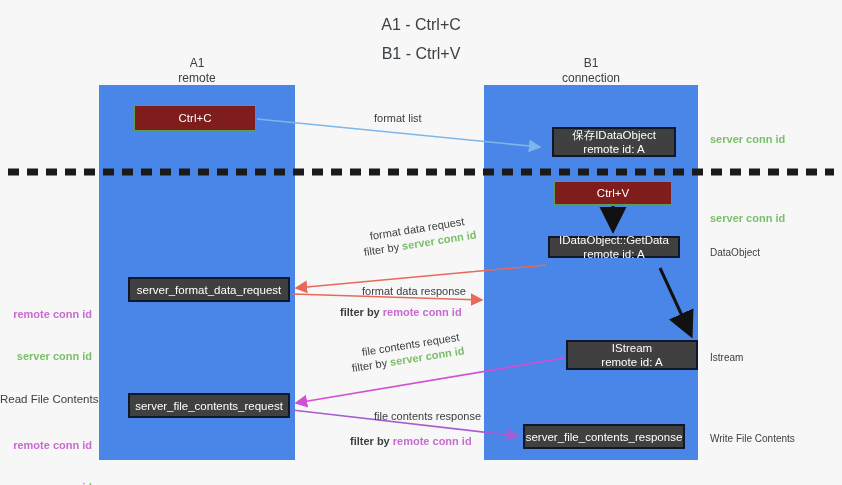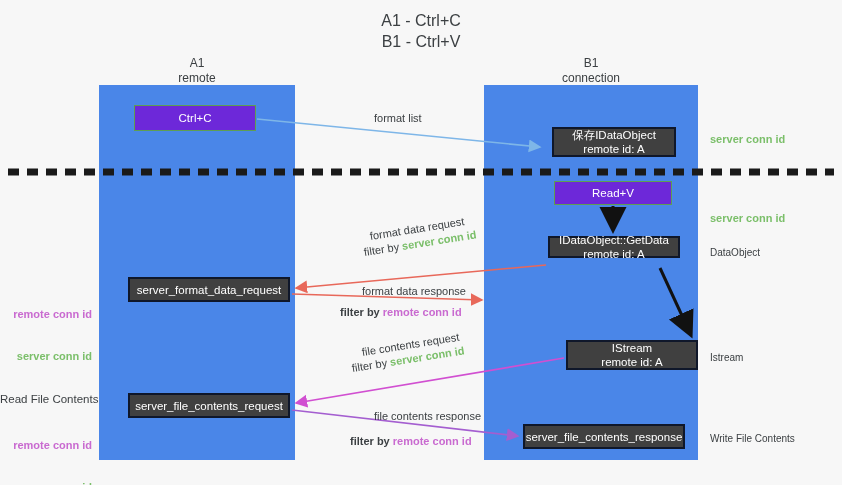--- a/index.html
+++ b/index.html
@@ -12,21 +12,21 @@
     color:#3c4043;
   }
   .stage{position:absolute;left:0;top:0;width:842px;height:485px;}
   svg.layer{position:absolute;left:0;top:0;width:842px;height:485px;overflow:visible;}
   svg.layer.under{z-index:1;}
   .boxlayer{position:absolute;left:0;top:0;width:842px;height:485px;z-index:4;}
   .lanes{position:absolute;left:0;top:0;width:842px;height:485px;z-index:0;}
 
   .title{
     position:absolute;left:0;top:10px;width:842px;
-    text-align:center;font-size:16px;line-height:21px;color:#3c4043;
+    text-align:center;font-size:16px;line-height:29px;color:#3c4043;
     white-space:pre;
   }
 
   .lane{position:absolute;background:#4a86e8;}
   .lane-a{left:99px;top:85px;width:196px;height:375px;}
   .lane-b{left:484px;top:85px;width:214px;height:375px;}
 
   .lane-head{
     position:absolute;text-align:center;font-size:12px;line-height:15px;
     color:#3c4043;white-space:pre;z-index:5;
@@ -34,21 +34,21 @@
   .head-a{left:119px;top:56px;width:156px;}
   .head-b{left:518px;top:56px;width:146px;}
 
   .node{
     position:absolute;box-sizing:border-box;
     display:flex;align-items:center;justify-content:center;
     text-align:center;color:#ffffff;font-size:11.5px;line-height:14px;
     white-space:pre;
   }
   .node.green{background:#6aa84f;background:#76b06a;border:1px solid #5e9e52;}
-  .node.green{background:#6d28d9;}
+  .node.green{background:#7f1d1d;}
   .node.orange{background:#404040;border:2px solid #0f172a;}
 
   .n-ctrlc{left:134px;top:105px;width:122px;height:26px;}
   .n-save{left:552px;top:127px;width:124px;height:30px;}
   .n-ctrlv{left:554px;top:181px;width:118px;height:24px;}
   .n-getdata{left:548px;top:236px;width:132px;height:22px;}
   .n-fmtreq{left:128px;top:277px;width:162px;height:25px;}
   .n-fmtresp{left:488px;top:288px;width:158px;height:25px;}
   .n-istream{left:566px;top:340px;width:132px;height:30px;}
   .n-filereq{left:128px;top:393px;width:162px;height:25px;}
@@ -122,21 +122,21 @@
 
     <path d="M292,410 L518,436" stroke="#a45ed0" stroke-width="1.6" fill="none" marker-end="url(#ah-purple)"></path>
 
     <path d="M8,172 L834,172" stroke="#1a1a1a" stroke-width="7" stroke-dasharray="11 8" fill="none"></path>
   </svg>
 
   <div class="boxlayer">
     <div class="node green n-ctrlc">Ctrl+C</div>
     <div class="node orange n-save">保存IDataObject
 remote id: A</div>
-    <div class="node green n-ctrlv">Read+V</div>
+    <div class="node green n-ctrlv">Ctrl+V</div>
     <div class="node orange n-getdata">IDataObject::GetData
 remote id: A</div>
     <div class="node orange n-fmtreq">server_format_data_request</div>
     <div class="node orange n-istream">IStream
 remote id: A</div>
     <div class="node orange n-fileresp">server_file_contents_response</div>
     <div class="node orange n-filereq">server_file_contents_request</div>
   </div>
 
   <div class="ann" style="left:374px;top:111px;">format list</div>

